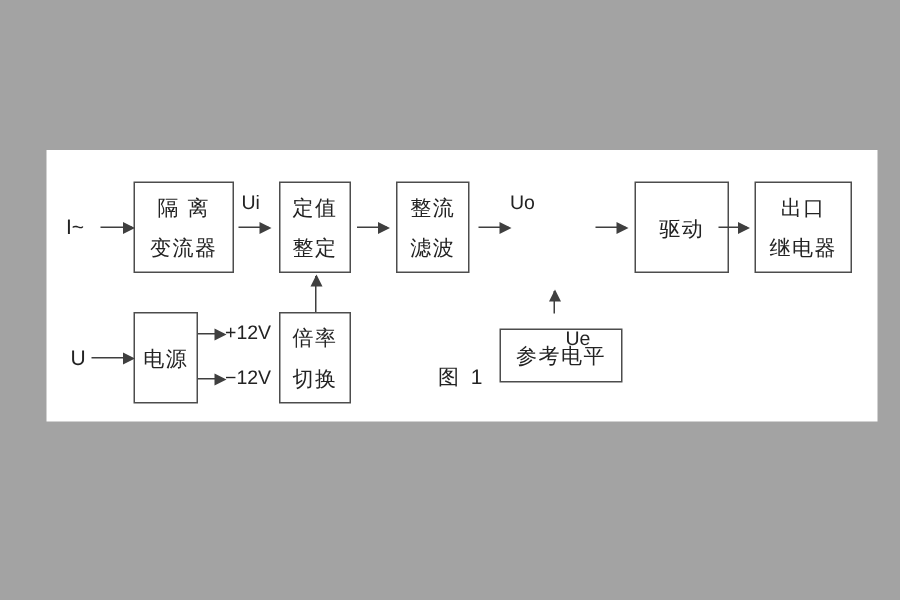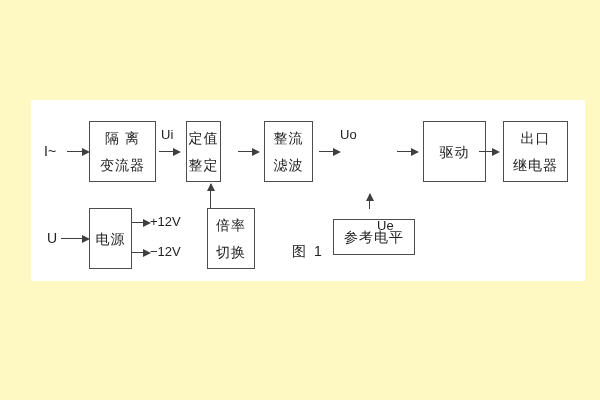--- a/index.html
+++ b/index.html
@@ -2,21 +2,21 @@
 <html><head>
 <meta charset="utf-8">
 <style>
   html,body{margin:0;padding:0;}
   body{
     width:600px;height:400px;overflow:hidden;
     background:#fcfcfc;
     font-family:"Liberation Sans","DejaVu Sans",sans-serif;
     color:#222;
   }
-  .stage{position:relative;width:600px;height:400px;background:#fef9c3;}
+  .stage{position:relative;width:600px;height:400px;background:#a3a3a3;}
   .panel{position:absolute;left:31px;top:100px;width:554px;height:181px;background:#ffffff;}
   .blk{
     position:absolute;box-sizing:border-box;
     border:1px solid #4d4d4d;background:#ffffff;
     display:flex;flex-direction:column;align-items:center;justify-content:center;
     row-gap:13px;
     font-size:14px;line-height:1;color:#232323;
     letter-spacing:1px;
     white-space:nowrap;
   }
@@ -41,21 +41,21 @@
 <body>
 
 <div class="stage">
   <div class="panel"></div>
 
   <div class="blk" style="left:89px;top:121px;width:67px;height:61px;">
     <span>隔 离</span>
     <span>变流器</span>
   </div>
 
-  <div class="blk" style="left:186px;top:121px;width:35px;height:61px;">
+  <div class="blk" style="left:186px;top:121px;width:48px;height:61px;">
     <span>定值</span>
     <span>整定</span>
   </div>
 
   <div class="blk" style="left:264px;top:121px;width:49px;height:61px;">
     <span>整流</span>
     <span>滤波</span>
   </div>
 
 
@@ -65,21 +65,21 @@
 
   <div class="blk" style="left:503px;top:121px;width:65px;height:61px;text-align:center;">
     <span>出口</span>
     <span>继电器</span>
   </div>
 
   <div class="blk" style="left:89px;top:208px;width:43px;height:61px;">
     <span>电源</span>
   </div>
 
-  <div class="blk" style="left:186px;top:208px;width:48px;height:61px;margin-left:21px;">
+  <div class="blk" style="left:186px;top:208px;width:48px;height:61px;">
     <span>倍率</span>
     <span>切换</span>
   </div>
 
   <div class="blk" style="left:333px;top:219px;width:82px;height:36px;row-gap:0;">
     <span>参考电平</span>
   </div>
 
   <span class="lbl" style="left:44px;top:144px;font-size:14px;">I~</span>
   <span class="lbl" style="left:161px;top:127px;">Ui</span>

